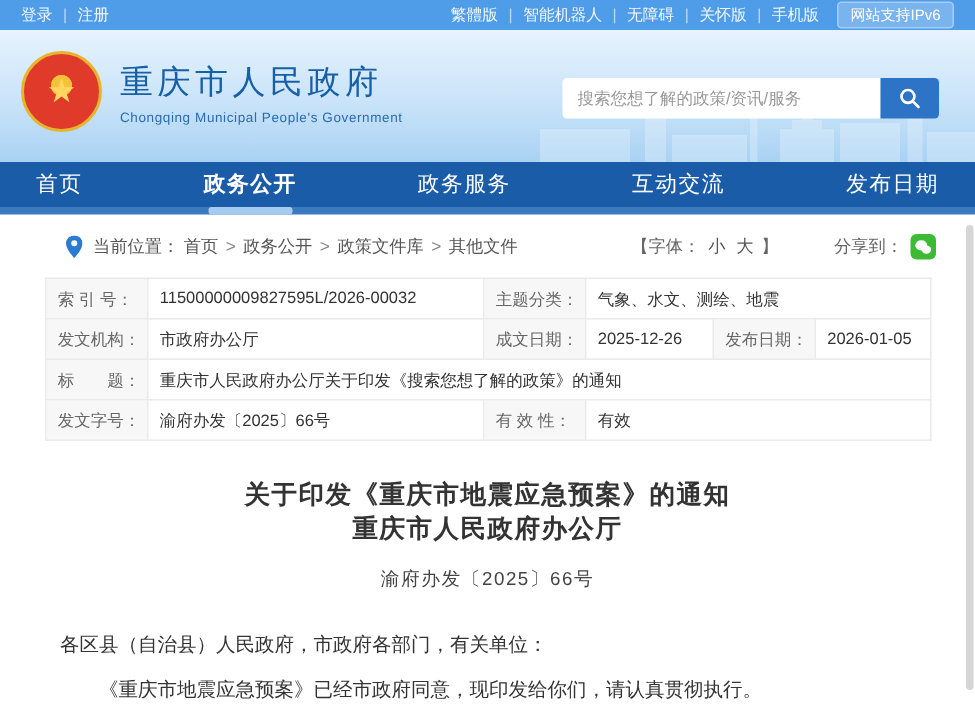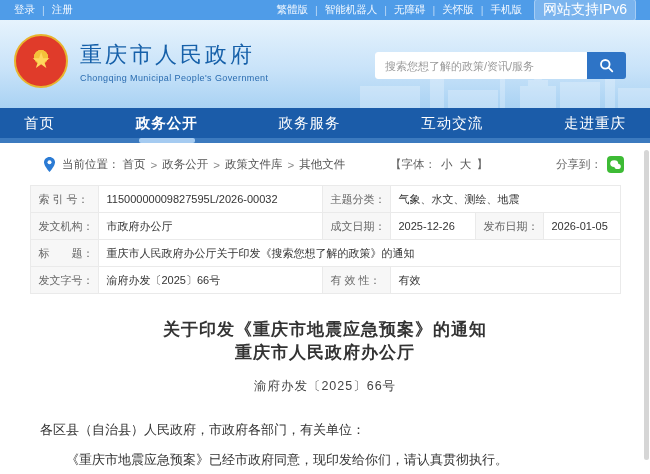--- a/index.html
+++ b/index.html
@@ -7,21 +7,21 @@
     font-family:"Liberation Sans","DejaVu Sans",sans-serif; }
   .page { position:relative; width:650px; height:368px; }
 
   
   .topbar { height:20px; background:#4f9ce8; display:flex; align-items:center;
     justify-content:space-between; padding:0 14px; font-size:10.5px; color:#eef6fe; }
   .topbar .grp { display:flex; align-items:center; }
   .tb-link { color:#f2f8ff; cursor:pointer; }
   .tb-sep { margin:0 7px; color:#bcd9f6; }
   .ipv6-badge { margin-left:12px; background:#7ab4ee; border:1px solid #a5cdf5;
-    border-radius:3px; padding:1px 8px; font-size:14px; color:#fff; }
+    border-radius:3px; padding:1px 8px; font-size:10px; color:#fff; }
 
   
   .header { height:88px; position:relative; padding:14px 0 0 14px;
     background:linear-gradient(180deg,#e6f3fd 0%,#c9e3f9 55%,#a9d2f3 100%); }
   .brand { display:flex; align-items:center; }
   .emblem { width:54px; height:54px; border-radius:50%; flex:0 0 54px;
     background:radial-gradient(circle at 50% 42%, #f4c13a 0 18%, #e03b2a 19% 72%, #c21f12 100%);
     border:2px solid #e8b42e; display:flex; align-items:center; justify-content:center;
     color:#ffd75e; font-size:22px; line-height:1; }
   .brand-text { margin-left:12px; }
@@ -48,21 +48,21 @@
   
   .crumb-row { display:flex; align-items:center; padding:13px 26px 9px 44px;
     font-size:11.5px; color:#555; }
   .crumb-row .pin { margin-right:7px; display:flex; }
   .crumb { margin:0 3px; color:#555; cursor:pointer; }
   .crumb.current { cursor:default; }
   .crumb-sep { margin:0 2px; color:#888; }
   .row-tools { margin-left:auto; display:flex; align-items:center; color:#666; }
   .font-ctl { font-size:11.5px; color:#666; }
   .font-btn { cursor:pointer; margin:0 2px; color:#555; }
-  .share-wrap { margin-left:68px; display:flex; align-items:center; font-size:11.5px; color:#666; }
+  .share-wrap { margin-left:37px; display:flex; align-items:center; font-size:11.5px; color:#666; }
   .wechat { width:17px; height:17px; border-radius:4px; background:#3dbb35; margin-left:5px;
     display:flex; align-items:center; justify-content:center; cursor:pointer; }
 
   
   .meta-table { width:590px; margin:3px auto 0; border-collapse:collapse;
     font-size:11px; color:#333; table-layout:fixed; }
   .meta-table td { border:1px solid #eaeaea; height:27px; padding:0 8px;
     overflow:hidden; white-space:nowrap; }
   .meta-table td.lbl { background:#f7f7f7; color:#666; }
 
@@ -135,21 +135,21 @@
   </div>
 
   <div class="nav">
     <span class="nav-item">首页</span>
     <span class="nav-item active">
       <span>政务公开</span>
       <span class="nav-underline"></span>
     </span>
     <span class="nav-item">政务服务</span>
     <span class="nav-item">互动交流</span>
-    <span class="nav-item">走进重庆</span>
+    <span class="nav-item">发布日期</span>
   </div>
   <div class="nav-strip"></div>
 
   <div class="crumb-row">
     <span class="pin">
       <svg width="11" height="15" viewBox="0 0 11 15">
         <path d="M5.5 0C2.46 0 0 2.38 0 5.31 0 9.3 5.5 15 5.5 15S11 9.3 11 5.31C11 2.38 8.54 0 5.5 0z" fill="#2b7bd4"></path>
         <circle cx="5.5" cy="5.2" r="2" fill="#fff"></circle>
       </svg>
     </span>

